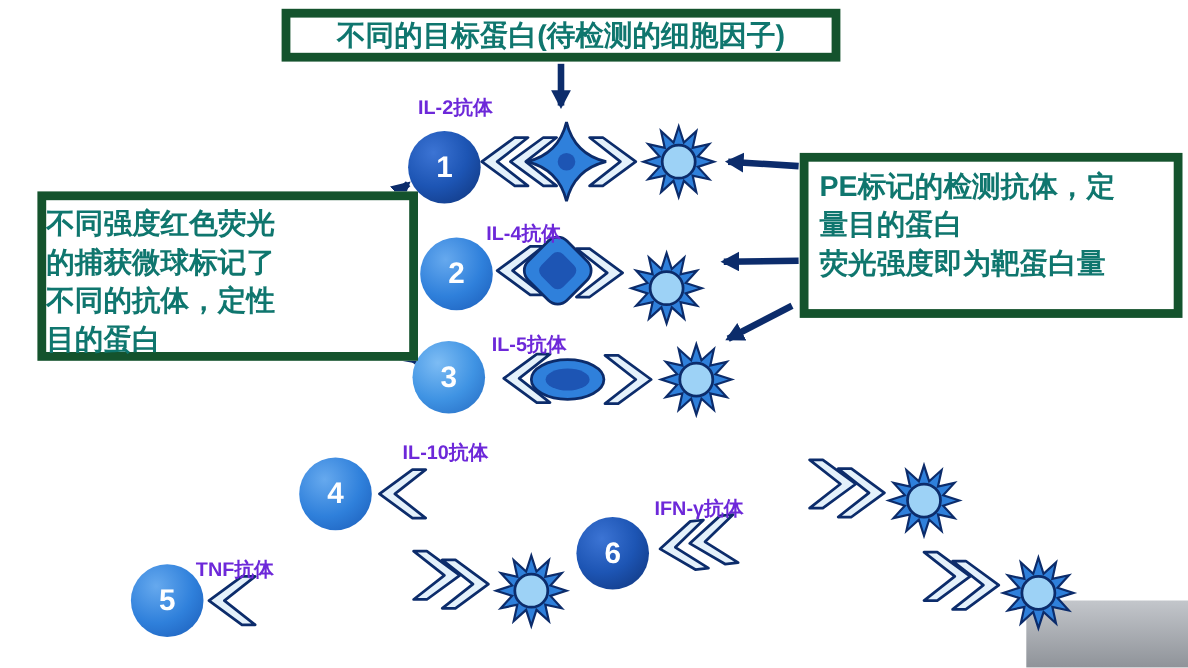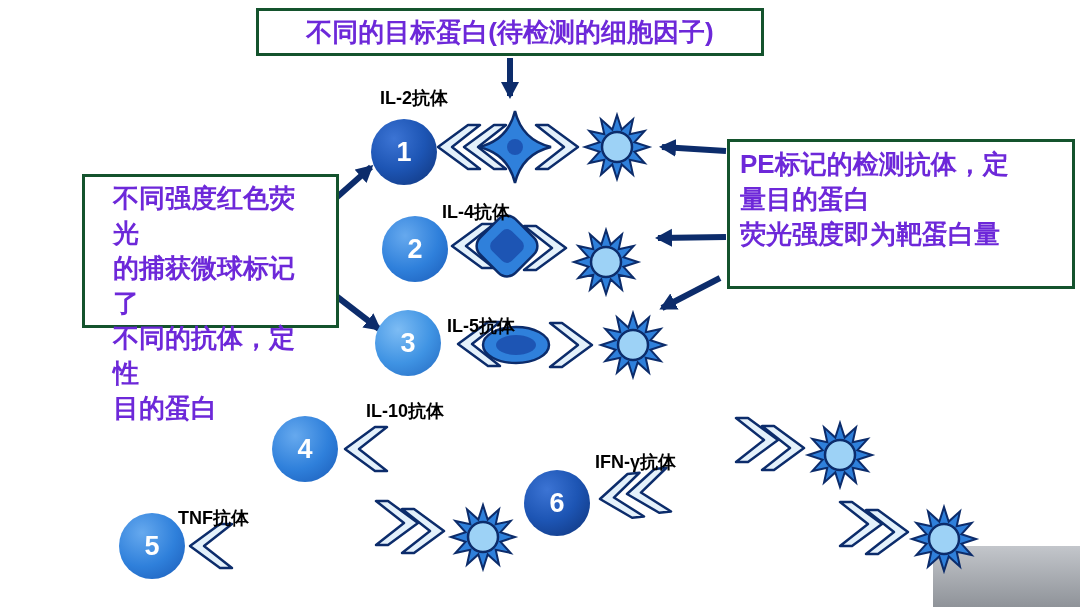--- a/index.html
+++ b/index.html
@@ -1,25 +1,25 @@
 <!DOCTYPE html>
 <html><head>
 <meta charset="utf-8">
 <style>
   html,body{margin:0;padding:0;background:#fff;}
   .stage{position:relative;width:1080px;height:607px;background:#ffffff;overflow:hidden;
          font-family:"Liberation Sans","DejaVu Sans",sans-serif;}
   .stage svg{position:absolute;left:0;top:0;}
-  .box{position:absolute;border:3px solid #14532d;background:#ffffff;color:#6d28d9;
+  .box{position:absolute;border:8px solid #14532d;background:#ffffff;color:#0f766e;
        font-weight:600;box-sizing:border-box;white-space:pre-line;}
   .box.top{left:256px;top:8px;width:508px;height:48px;font-size:26px;
            display:flex;align-items:center;justify-content:center;white-space:nowrap;}
-  .box.left{left:34px;top:174px;width:257px;height:154px;font-size:26px;line-height:35px;padding:4px 28px;margin-left:48px;}
+  .box.left{left:34px;top:174px;width:346px;height:154px;font-size:26px;line-height:35px;padding:4px 0;}
   .box.right{left:727px;top:139px;width:348px;height:150px;font-size:26px;line-height:35px;padding:5px 10px;}
-  .ab-label{position:absolute;color:#000000;font-weight:700;font-size:18px;white-space:nowrap;}
+  .ab-label{position:absolute;color:#6d28d9;font-weight:700;font-size:18px;white-space:nowrap;}
   .bead-num{position:absolute;transform:translate(-50%,-50%);color:#ffffff;font-weight:700;font-size:27px;}
   .watermark{position:absolute;left:933px;top:546px;width:147px;height:61px;
              background:linear-gradient(180deg,#c3c6cb,#8f9399);border-top-left-radius:8px;}
 </style>
 </head>
 <body>
 
 <div class="stage">
 
   <div class="watermark"></div>
@@ -127,21 +127,21 @@
   <div class="box left">不同强度红色荧光
 的捕获微球标记了
 不同的抗体，定性
 目的蛋白</div>
   <div class="box right">PE标记的检测抗体，定
 量目的蛋白
 荧光强度即为靶蛋白量</div>
 
   <div class="ab-label" style="left:380px;top:86px;">IL-2抗体</div>
   <div class="ab-label" style="left:430px;top:200px;margin-left:12px;">IL-4抗体</div>
-  <div class="ab-label" style="left:447px;top:314px;">IL-5抗体</div>
+  <div class="ab-label" style="left:447px;top:301px;">IL-5抗体</div>
   <div class="ab-label" style="left:366px;top:399px;">IL-10抗体</div>
   <div class="ab-label" style="left:178px;top:491px;margin-top:15px;">TNF抗体</div>
   <div class="ab-label" style="left:595px;top:450px;">IFN-γ抗体</div>
 
   <div class="bead-num" style="left:404px;top:152px;">1</div>
   <div class="bead-num" style="left:415px;top:249px;">2</div>
   <div class="bead-num" style="left:408px;top:343px;">3</div>
   <div class="bead-num" style="left:305px;top:449px;">4</div>
   <div class="bead-num" style="left:152px;top:546px;">5</div>
   <div class="bead-num" style="left:557px;top:503px;">6</div>

